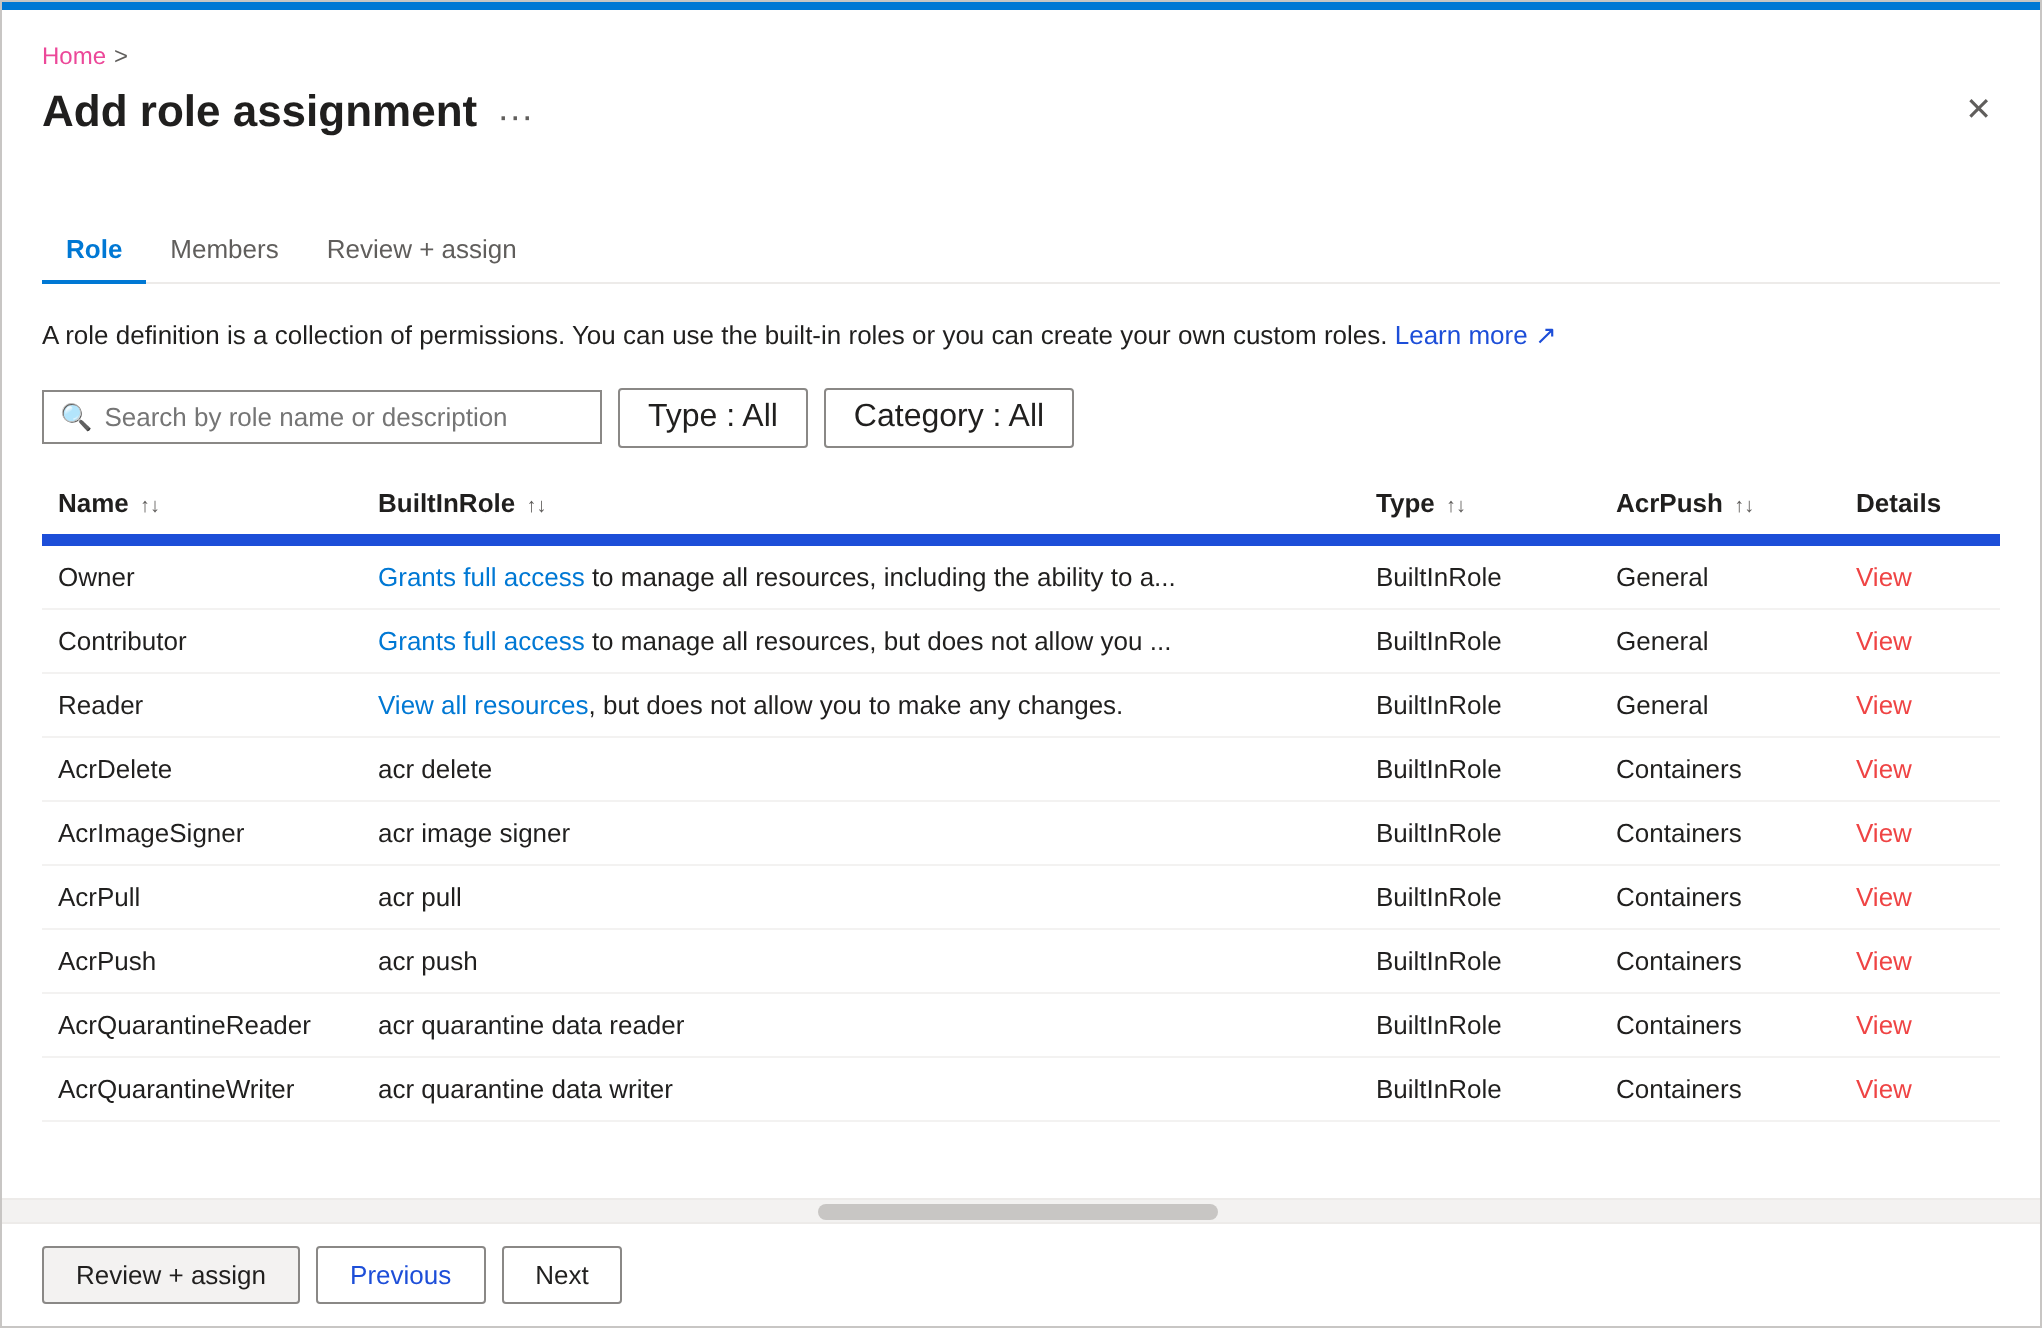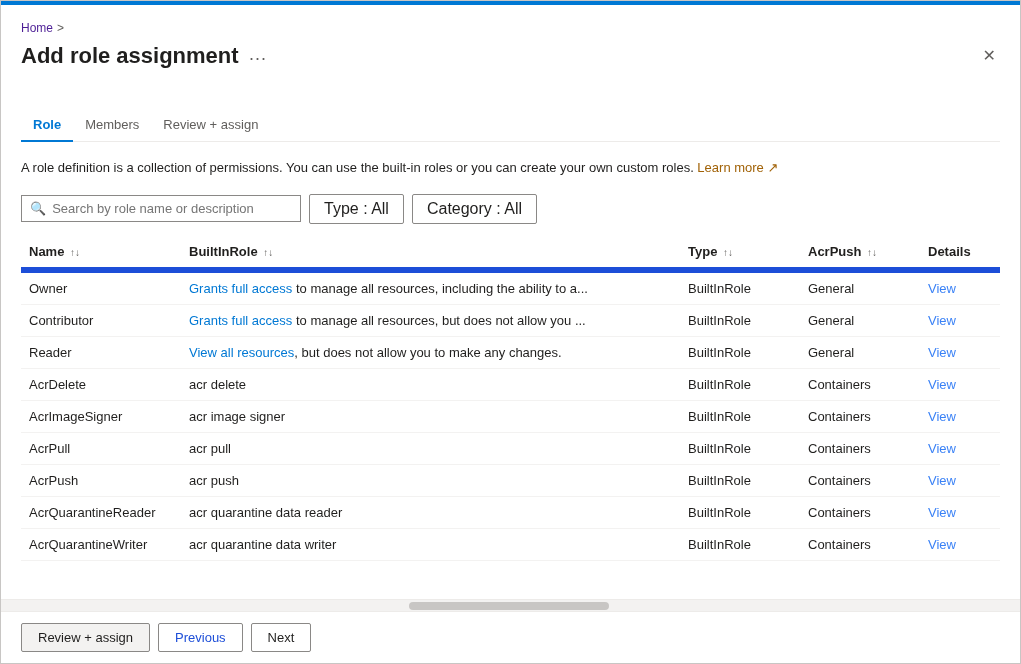--- a/index.html
+++ b/index.html
@@ -53,21 +53,21 @@
       align-items: center;
       font-size: 12px;
       color: #0078d4;
       margin-bottom: 8px;
     }
     .breadcrumb span {
       color: #605e5c;
       margin: 0 4px;
     }
     .breadcrumb a {
-      color: #4c1d95;
+      color: #ec4899;
       text-decoration: none;
     }
     .page-title-row {
       display: flex;
       align-items: center;
       justify-content: space-between;
       margin-bottom: 16px;
     }
     .page-title {
       font-size: 22px;
@@ -112,21 +112,21 @@
     }
 
     
     .description {
       font-size: 13px;
       color: #201f1e;
       margin-bottom: 16px;
       line-height: 1.5;
     }
     .description a {
-      color: #a16207;
+      color: #1d4ed8;
       text-decoration: none;
     }
 
     
     .search-filter-row {
       display: flex;
       align-items: center;
       gap: 8px;
       margin-bottom: 12px;
       padding: 0 20px;
@@ -187,21 +187,21 @@
       color: #201f1e;
       border-bottom: 1px solid #f3f2f1;
       vertical-align: top;
     }
     .col-name { width: 160px; }
     .col-desc { }
     .col-type { width: 120px; }
     .col-category { width: 120px; }
     .col-details { width: 80px; }
     .view-link {
-      color: #3b82f6;
+      color: #ef4444;
       text-decoration: none;
       cursor: pointer;
     }
 
     
     .footer {
       flex-shrink: 0;
       height: 52px;
       border-top: 1px solid #edebe9;
       display: flex;

